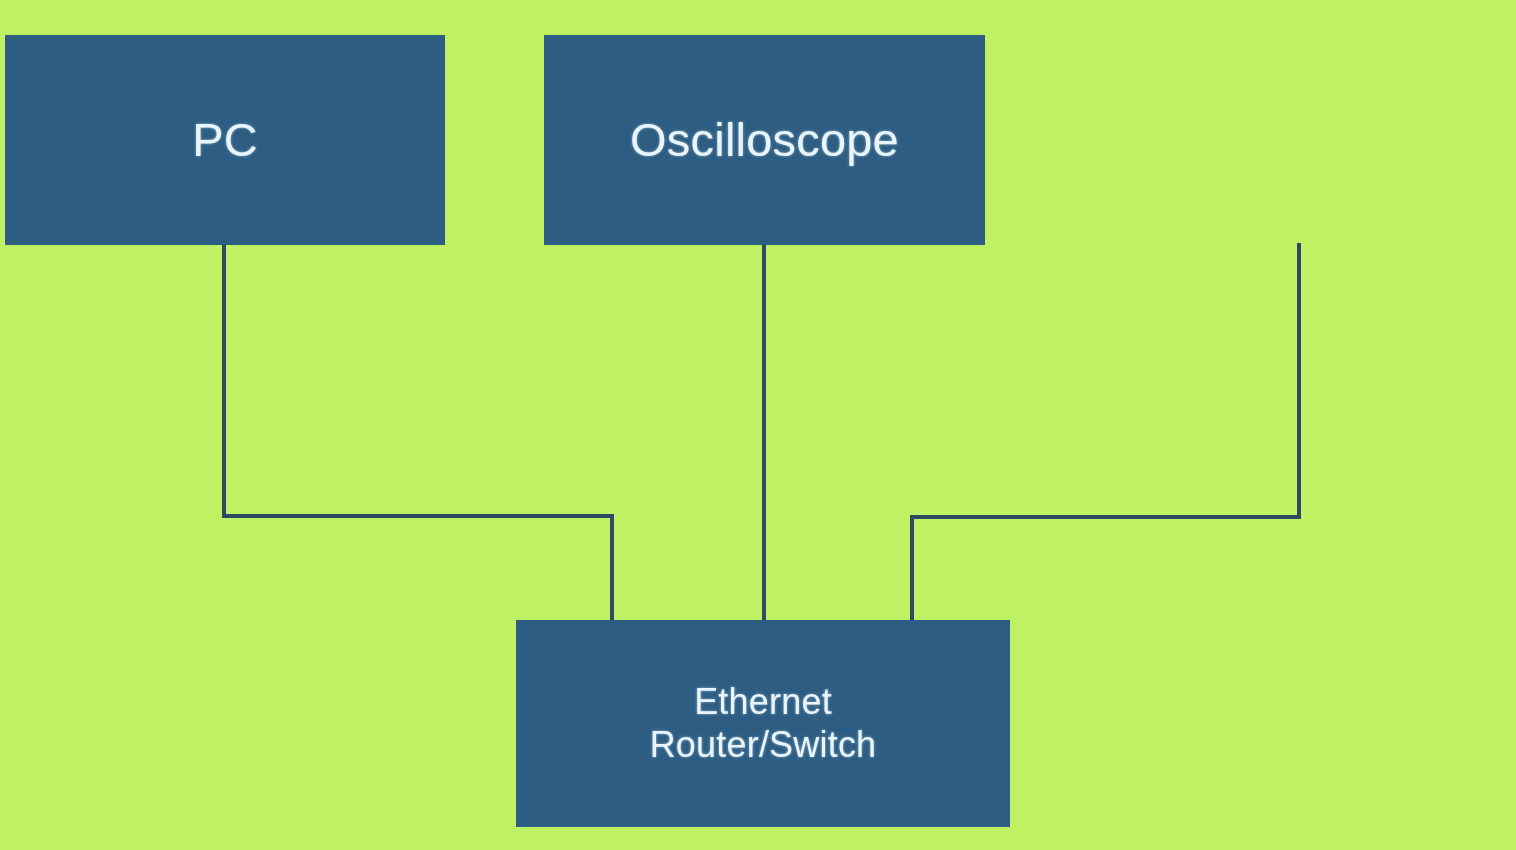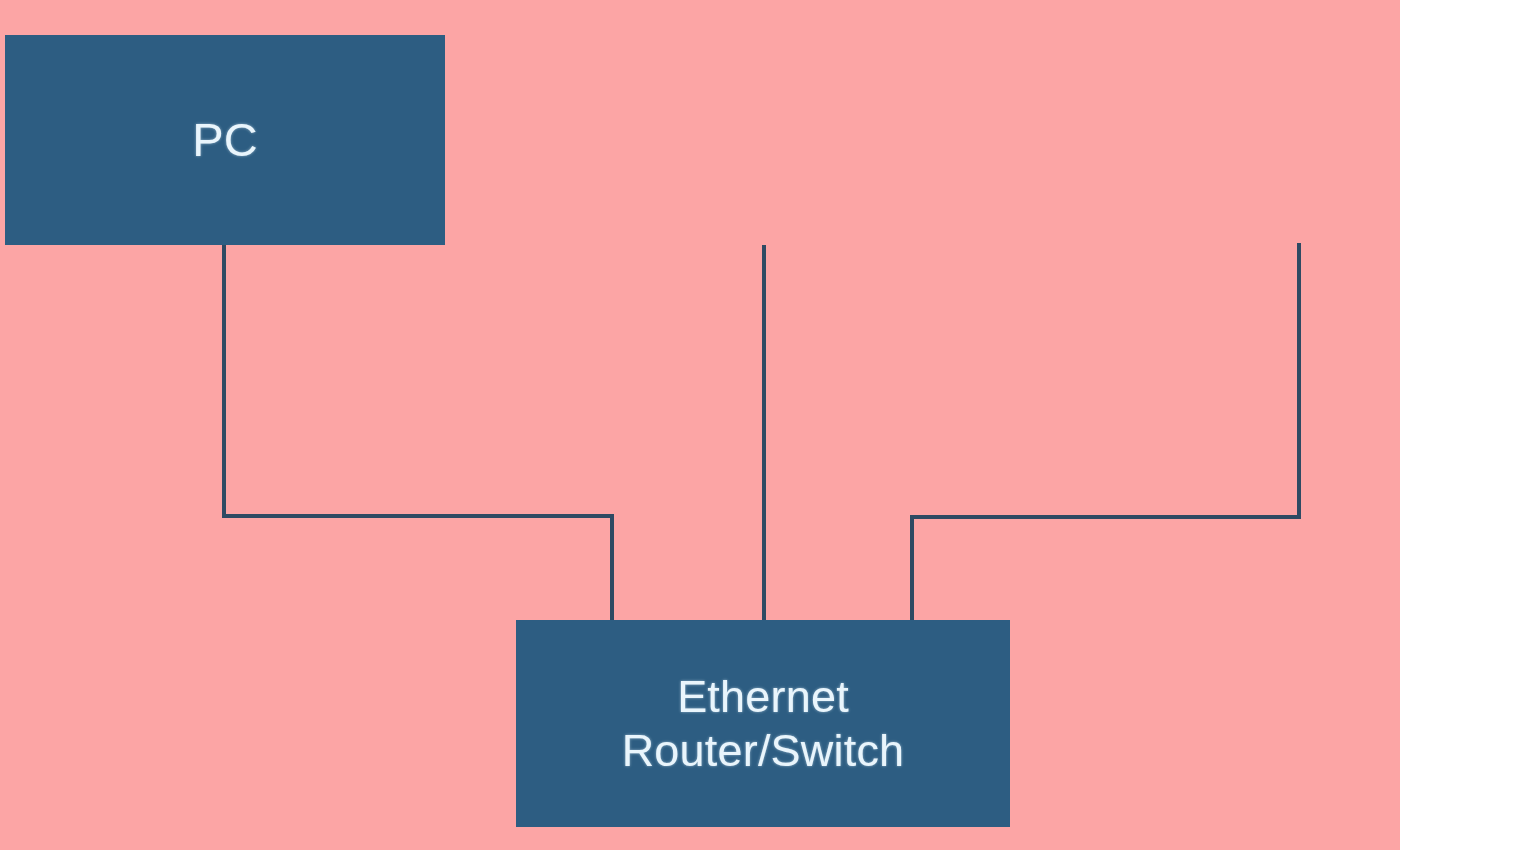--- a/index.html
+++ b/index.html
@@ -6,23 +6,23 @@
   html, body {
     margin: 0;
     padding: 0;
     background: #ffffff;
   }
   body {
     font-family: "Liberation Sans", sans-serif;
   }
   #canvas {
     position: relative;
-    width: 1400px;
+    width: 1516px;
     height: 850px;
-    background: #fca5a5;
+    background: #bef264;
     overflow: hidden;
   }
   #wires {
     position: absolute;
     left: 0;
     top: 0;
     width: 1516px;
     height: 850px;
     pointer-events: none;
   }
@@ -56,38 +56,41 @@
   #node-oscilloscope {
     left: 544px; top: 35px; width: 441px; height: 210px;
     font-size: 47px;
   }
   #node-function-generator {
     left: 1072px; top: 35px; width: 444px; height: 208px;
     font-size: 47px;
   }
   #node-ethernet-router-switch {
     left: 516px; top: 620px; width: 494px; height: 207px;
-    font-size: 45px;
+    font-size: 36px;
   }
 </style>
 </head>
 <body>
 
 <div id="canvas">
 
   <svg id="wires" viewBox="0 0 1516 850" width="1516" height="850" xmlns="http://www.w3.org/2000/svg">
     <path d="M 224 245 L 224 516 L 612 516 L 612 622" fill="none" stroke="#2e4a63" stroke-width="4" stroke-linecap="butt" stroke-linejoin="miter"></path>
     <path d="M 764 245 L 764 622" fill="none" stroke="#2e4a63" stroke-width="4" stroke-linecap="butt" stroke-linejoin="miter"></path>
     <path d="M 1299 243 L 1299 517 L 912 517 L 912 622" fill="none" stroke="#2e4a63" stroke-width="4" stroke-linecap="butt" stroke-linejoin="miter"></path>
   </svg>
 
   <div class="node" id="node-pc">
     <span class="node-label">PC</span>
   </div>
 
+  <div class="node" id="node-oscilloscope">
+    <span class="node-label">Oscilloscope</span>
+  </div>
 
 
   <div class="node" id="node-ethernet-router-switch">
     <span class="node-label">Ethernet
 Router/Switch</span>
   </div>
 
 </div>
 
 </body></html>

